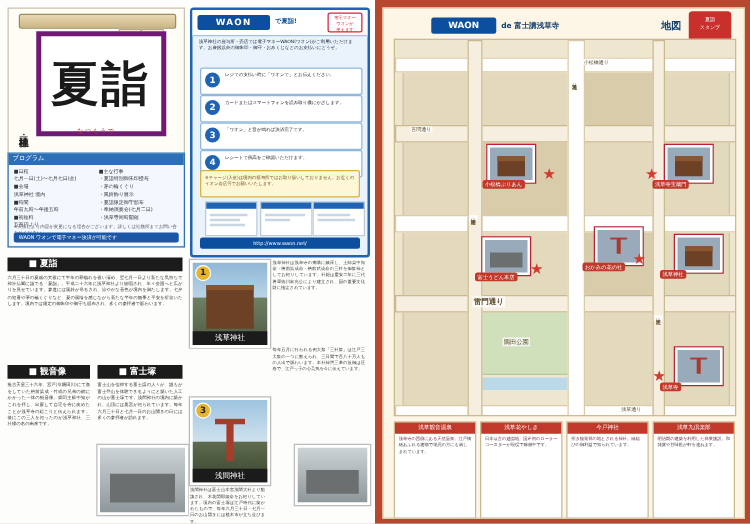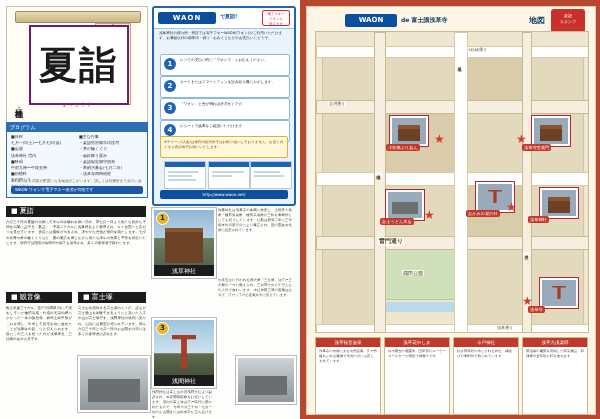--- a/index.html
+++ b/index.html
@@ -20,21 +20,21 @@
     position:absolute;left:6px;top:6px;width:140px;height:190px;
     background:#fffdf5;border:1px solid #c9c2ac;
   }
   .scroll-top{
     position:absolute;left:8px;top:4px;width:124px;height:10px;
     background:linear-gradient(180deg,#e8d9b4,#cbb684);
     border:1px solid #9d8a5d;border-radius:2px;
   }
   .title-box{
     position:absolute;left:22px;top:18px;width:96px;height:76px;
-    border:2px solid #701a75;background:#fff;
+    border:4px solid #701a75;background:#fff;
   }
   .title-kanji{
     position:absolute;left:0;top:0;width:96px;height:76px;
     display:flex;align-items:center;justify-content:center;
     font-family:"DejaVu Serif","Liberation Serif",serif;
     font-weight:700;font-size:38px;letter-spacing:2px;color:#1a1a1a;
   }
   .title-ruby{
     position:absolute;left:22px;top:94px;width:96px;text-align:center;
     font-size:5px;color:#b03a2e;letter-spacing:1px;
@@ -76,21 +76,21 @@
   .prog-note{position:absolute;left:4px;top:56px;width:132px;font-size:3.6px;color:#555;line-height:5px;}
   .waon-bar{
     position:absolute;left:4px;top:63px;width:132px;height:8px;
     background:#1a57a7;border-radius:2px;color:#fff;font-size:4px;line-height:8px;padding-left:4px;
     box-sizing:border-box;
   }
 
   
   .sec-h{
     position:absolute;height:11px;background:#1b1b1b;color:#fff;
-    font-size:7px;line-height:11px;padding:0 5px;box-sizing:border-box;font-weight:400;
+    font-size:7px;line-height:11px;padding:0 17px;box-sizing:border-box;font-weight:700;
   }
   .body-col{
     position:absolute;font-size:3.5px;line-height:5.2px;color:#333;text-align:justify;
   }
 
   
   .photo{position:absolute;border:2px solid #fff;box-shadow:0 0 0 1px #bbb;overflow:hidden;}
   .photo .cap{
     position:absolute;left:0;bottom:0;width:100%;height:11px;background:#1b1b1b;
     color:#fff;font-size:6px;line-height:11px;text-align:center;

